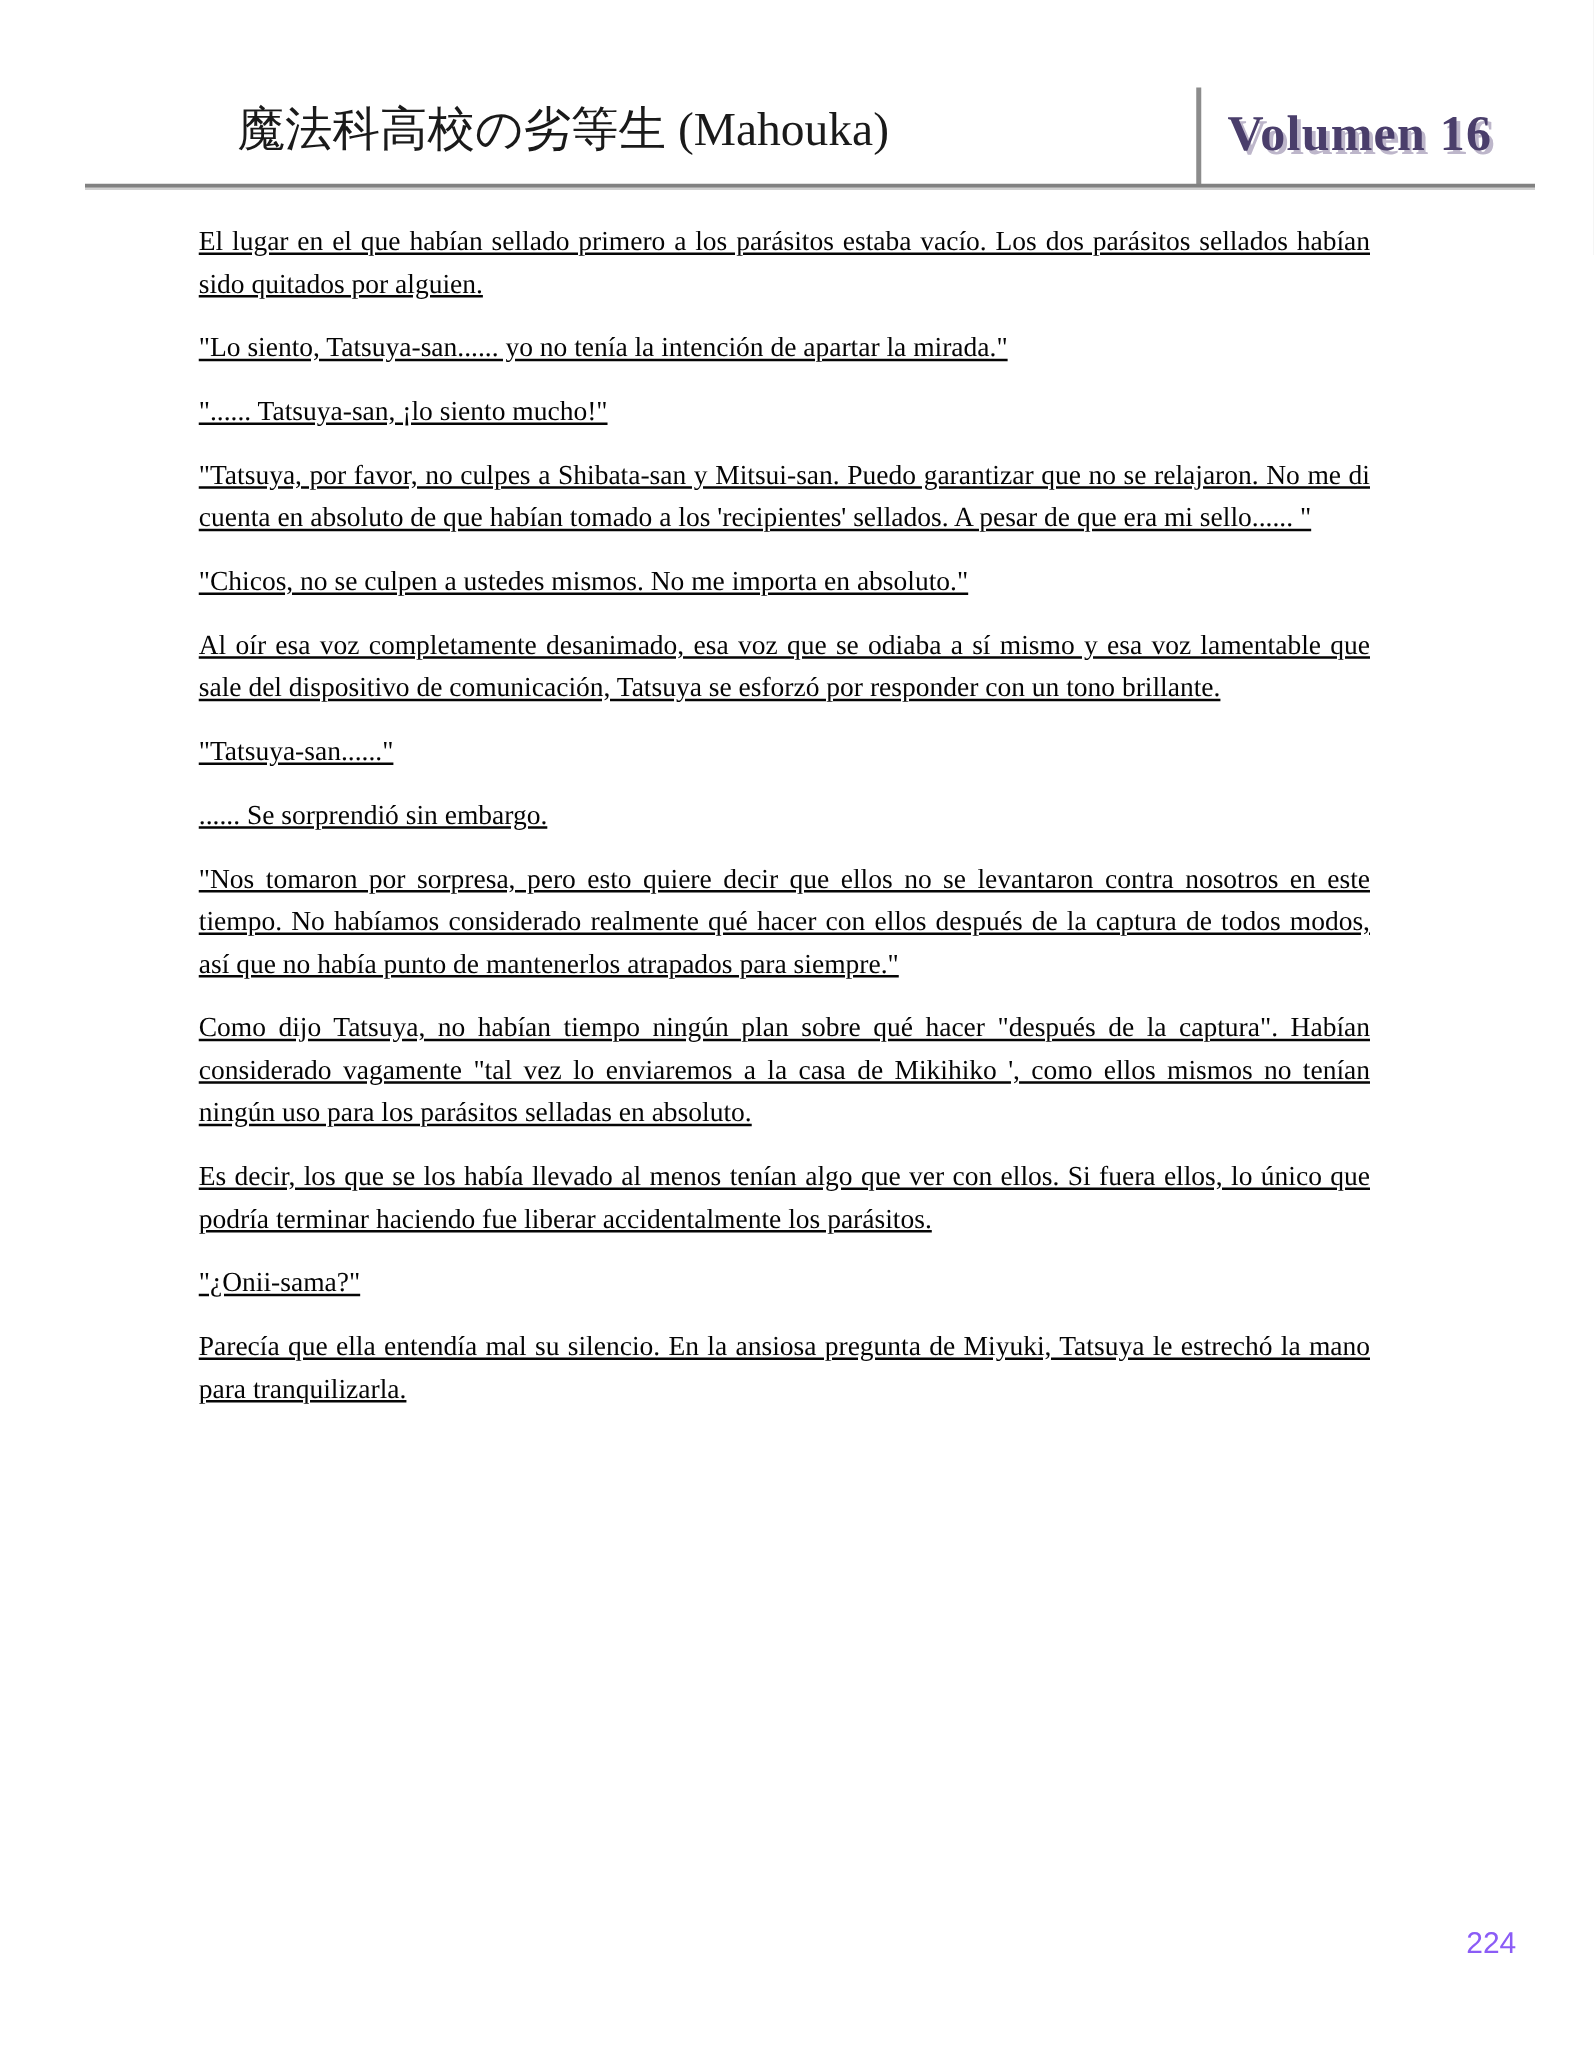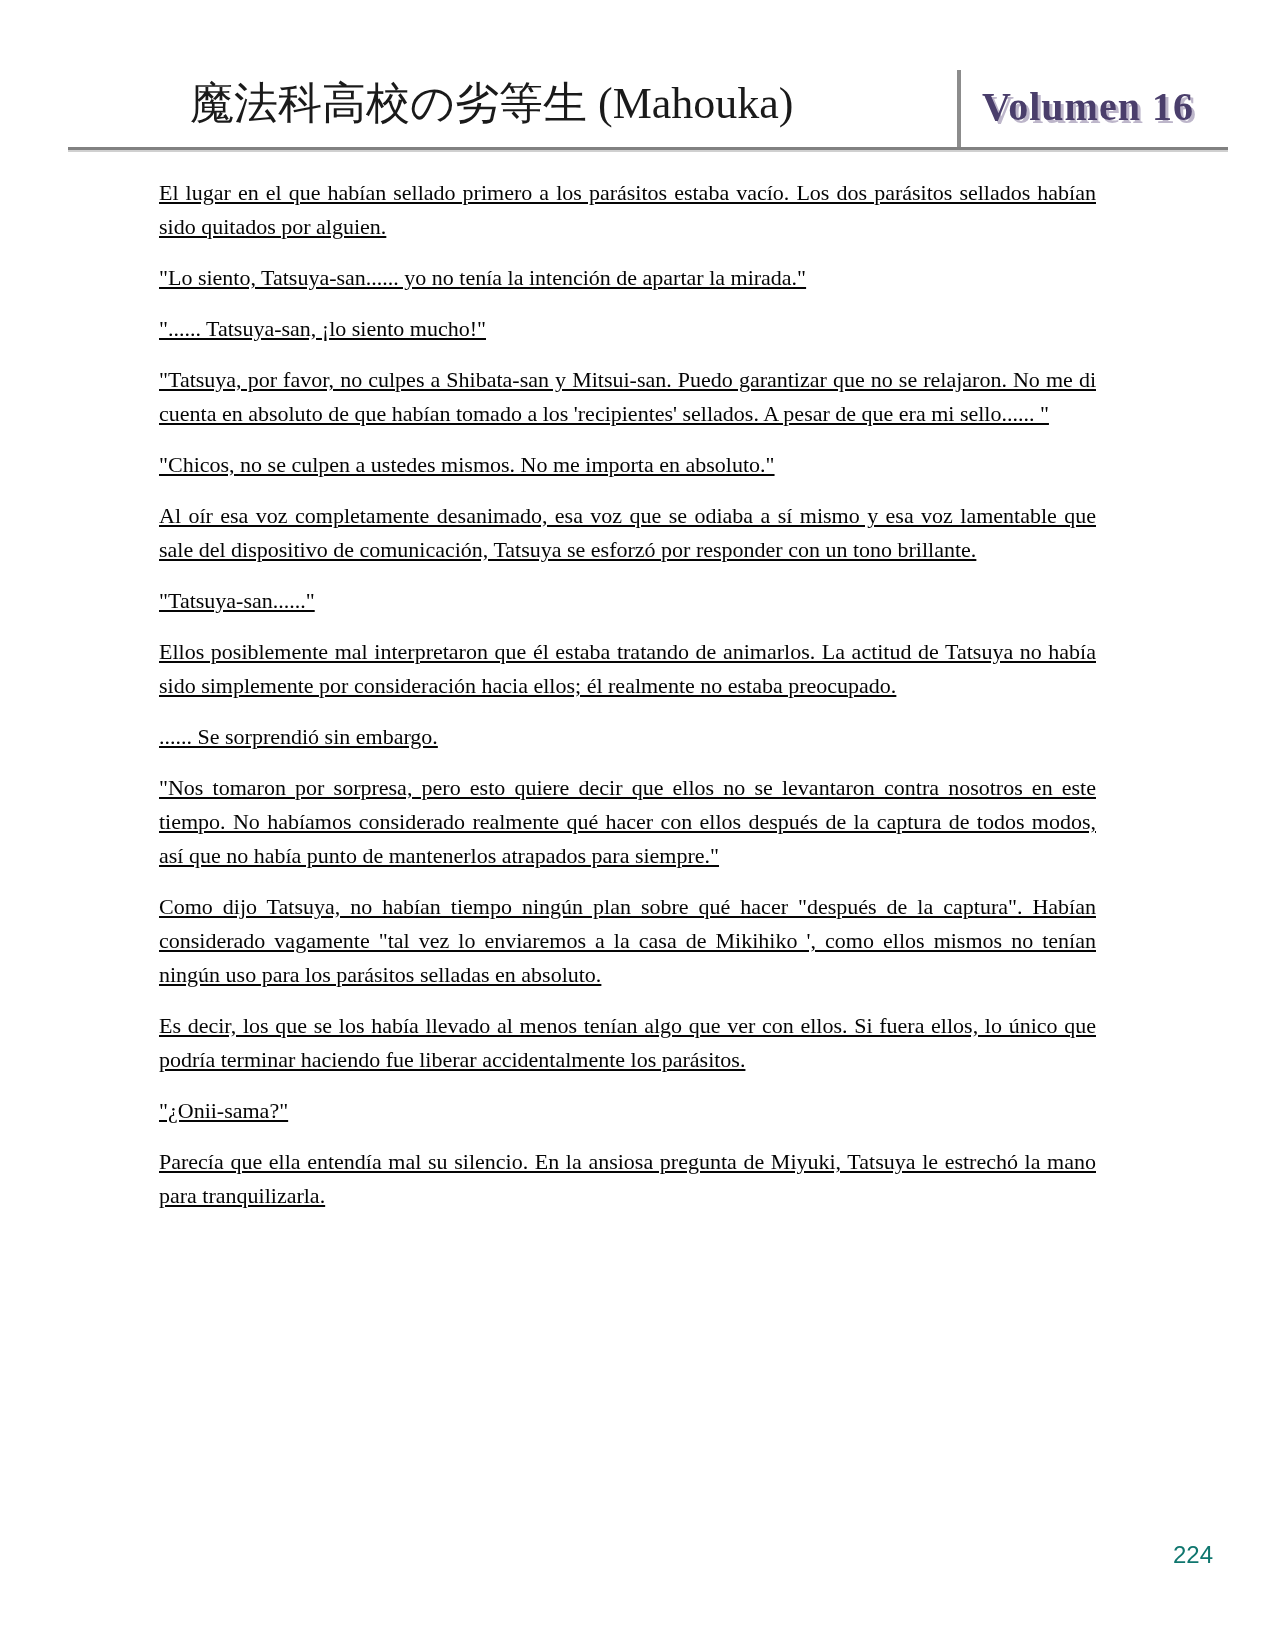--- a/index.html
+++ b/index.html
@@ -9,21 +9,21 @@
     width: 1275px;
     height: 1650px;
     background: #ffffff;
     font-family: "Liberation Serif", serif;
     overflow: hidden;
   }
   .doc-title {
     position: absolute;
     left: 190px;
     top: 80px;
-    font-size: 44px;
+    font-size: 38px;
     line-height: 48px;
     color: #1a1a1a;
     white-space: nowrap;
     font-family: "Liberation Serif", serif;
   }
   .vbar {
     position: absolute;
     left: 957px;
     top: 70px;
     width: 4px;
@@ -62,21 +62,21 @@
     color: #050505;
     text-align: justify;
   }
   .content p { margin: 0 0 17px 0; text-decoration: underline; }
   .pagenum {
     position: absolute;
     right: 62px;
     top: 1541px;
     font-size: 24px;
     line-height: 28px;
-    color: #0f766e;
+    color: #8b5cf6;
     font-family: "Liberation Sans", sans-serif;
   }
 </style>
 </head>
 <body>
 
 <div class="page">
 
   <header>
     <div class="doc-title">魔法科高校の劣等生 (Mahouka)</div>
@@ -86,21 +86,20 @@
   </header>
 
   <main class="content">
       <p>El lugar en el que habían sellado primero a los parásitos estaba vacío. Los dos parásitos sellados habían sido quitados por alguien.</p>
       <p>"Lo siento, Tatsuya-san...... yo no tenía la intención de apartar la mirada."</p>
       <p>"...... Tatsuya-san, ¡lo siento mucho!"</p>
       <p>"Tatsuya, por favor, no culpes a Shibata-san y Mitsui-san. Puedo garantizar que no se relajaron. No me di cuenta en absoluto de que habían tomado a los 'recipientes' sellados. A pesar de que era mi sello...... "</p>
       <p>"Chicos, no se culpen a ustedes mismos. No me importa en absoluto."</p>
       <p>Al oír esa voz completamente desanimado, esa voz que se odiaba a sí mismo y esa voz lamentable que sale del dispositivo de comunicación, Tatsuya se esforzó por responder con un tono brillante.</p>
       <p>"Tatsuya-san......"</p>
-      <p>Ellos posiblemente mal interpretaron que él estaba tratando de animarlos. La actitud de Tatsuya no había sido simplemente por consideración hacia ellos; él realmente no estaba preocupado.</p>
       <p>...... Se sorprendió sin embargo.</p>
       <p>"Nos tomaron por sorpresa, pero esto quiere decir que ellos no se levantaron contra nosotros en este tiempo. No habíamos considerado realmente qué hacer con ellos después de la captura de todos modos, así que no había punto de mantenerlos atrapados para siempre."</p>
       <p>Como dijo Tatsuya, no habían tiempo ningún plan sobre qué hacer "después de la captura". Habían considerado vagamente "tal vez lo enviaremos a la casa de Mikihiko ', como ellos mismos no tenían ningún uso para los parásitos selladas en absoluto.</p>
       <p>Es decir, los que se los había llevado al menos tenían algo que ver con ellos. Si fuera ellos, lo único que podría terminar haciendo fue liberar accidentalmente los parásitos.</p>
       <p>"¿Onii-sama?"</p>
       <p>Parecía que ella entendía mal su silencio. En la ansiosa pregunta de Miyuki, Tatsuya le estrechó la mano para tranquilizarla.</p>
     </main>
 
   <div class="pagenum">224</div>
 

